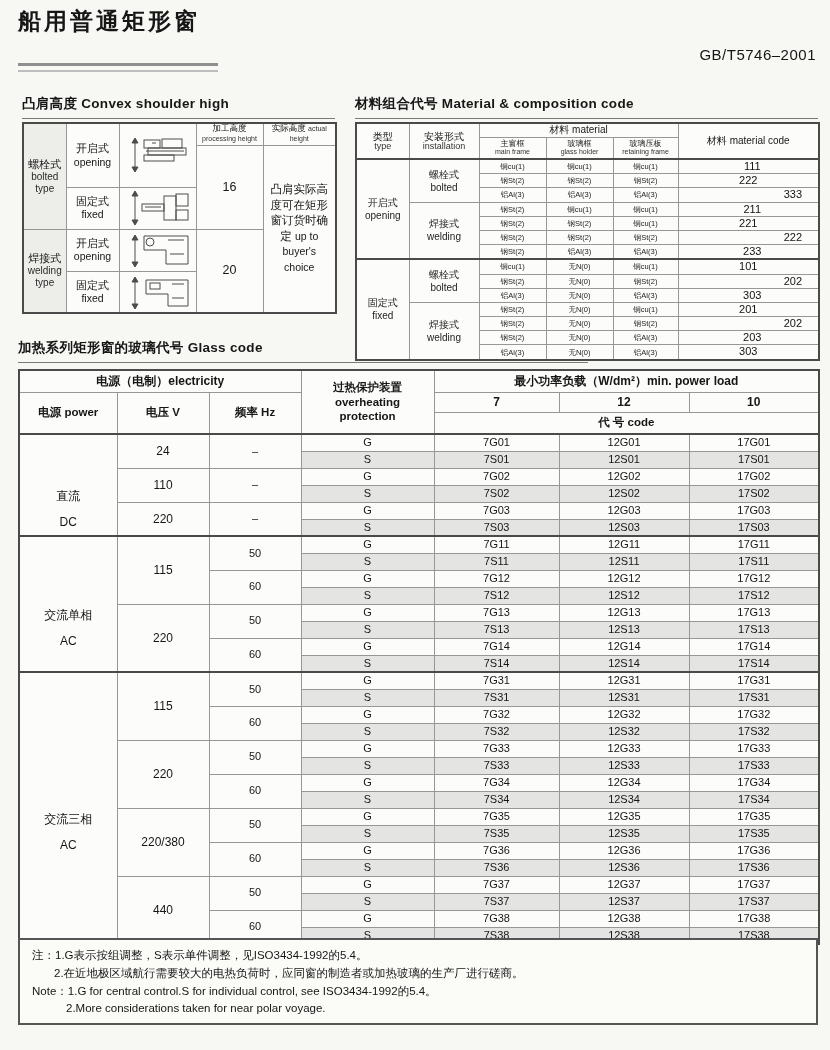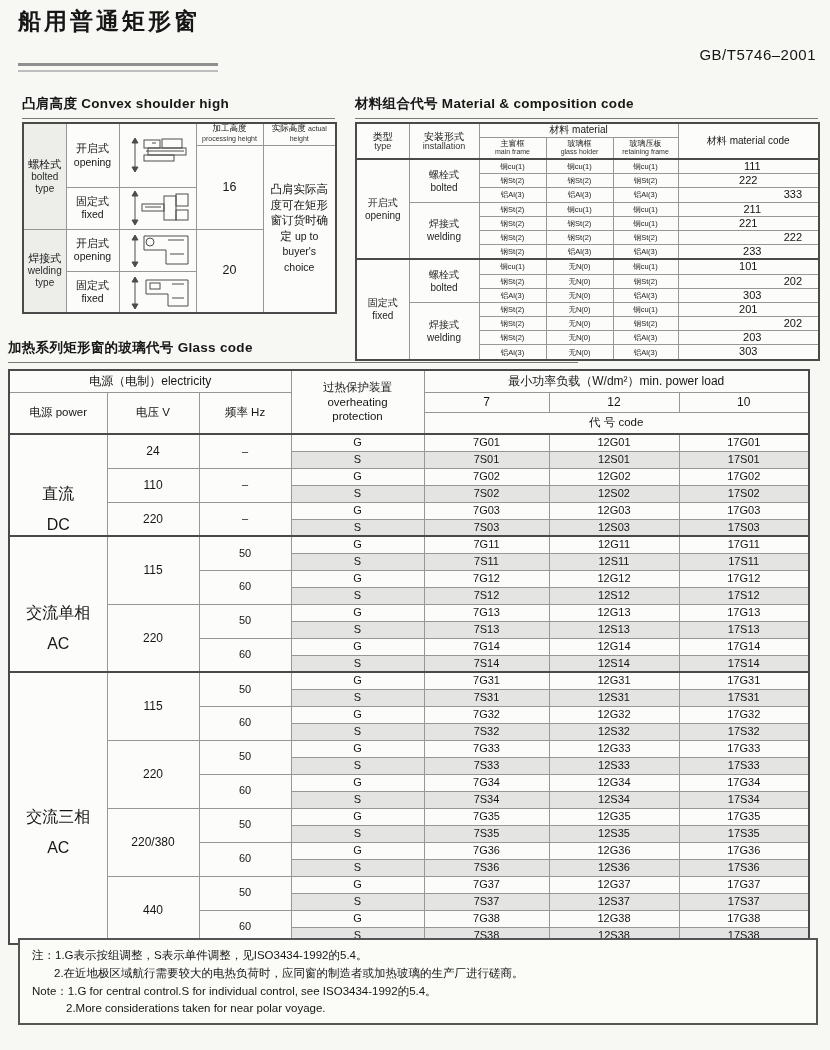--- a/index.html
+++ b/index.html
@@ -50,29 +50,29 @@
   #material-table tbody .type-cell div,#material-table tbody .install-cell div{line-height:1.3;}
   #material-table tbody .code-cell{font-size:11px;color:#111;}
   #material-table tbody tr.ins-start td{border-top-color:#777;}
   #material-table tbody tr.type-start td{border-top:2px solid #4a4a4a;}
   .align-left{text-align:left;padding-left:8px !important;}
   .align-center{text-align:center !important;}
   .align-right{text-align:right !important;padding-right:16px !important;}
 
   
   #glass-table{width:800px;margin-top:6px;}
-  #glass-table th{font-size:11.5px;}
+  #glass-table th{font-size:11.5px;font-weight:bold;}
   #glass-table .big-hdr{font-size:12px;}
   #glass-table .load-num{font-size:12px;}
   #glass-table .overheat span{display:block;line-height:1.25;}
   #glass-table tbody td{font-size:11px;border-top-color:#9a9a9a;}
   #glass-table tbody tr.s-row td{background:#e4e4e2;border-top-color:#c8c8c8;}
   #glass-table tbody tr.sec-start td{border-top:2px solid #4a4a4a;}
   #glass-table tbody .voltage-cell{font-size:12px;}
-  #glass-table tbody .power-cell .stack{display:flex;flex-direction:column;gap:12px;align-items:center;justify-content:center;font-size:16px;margin-top:48px;}
+  #glass-table tbody .power-cell .stack{display:flex;flex-direction:column;gap:12px;align-items:center;justify-content:center;font-size:12px;margin-top:48px;}
 
   
   .notes{position:absolute;left:18px;top:938px;width:800px;height:87px;box-sizing:border-box;
          border:2px solid #555;background:#fbfbf8;padding:7px 12px;font-size:11.5px;line-height:1.55;}
   .notes .indent1{padding-left:22px;}
   .notes .indent2{padding-left:34px;}
 </style>
 </head>
 <body>
 
@@ -345,21 +345,21 @@
           <tr style="height: 12px;">
             <td>铝Al(3)</td>
             <td>无N(0)</td>
             <td>铝Al(3)</td>
             <td class="code-cell align-center">303</td>
           </tr>
         </tbody>
     </table>
   </div>
 
-  <div class="section" style="left:8px;top:338px;width:666px;">
+  <div class="section" style="left:18px;top:338px;width:666px;">
     <span class="section-title partial">加热系列矩形窗的玻璃代号  Glass code</span>
     <table class="doc" id="glass-table">
       <colgroup>
           <col style="width:98px">
           <col style="width:92px">
           <col style="width:92px">
           <col style="width:133px">
           <col style="width:125px">
           <col style="width:130px">
           <col style="width:130px">

